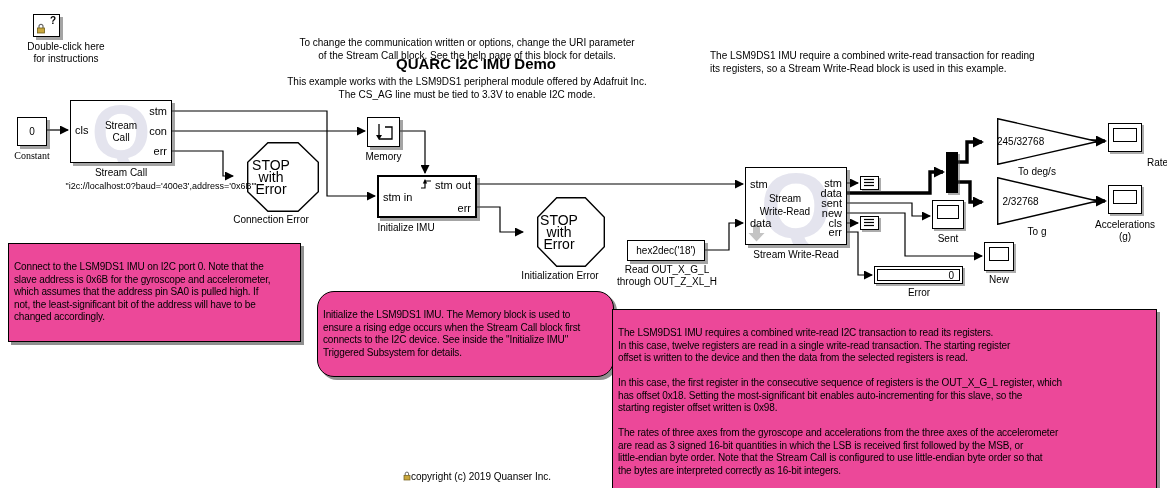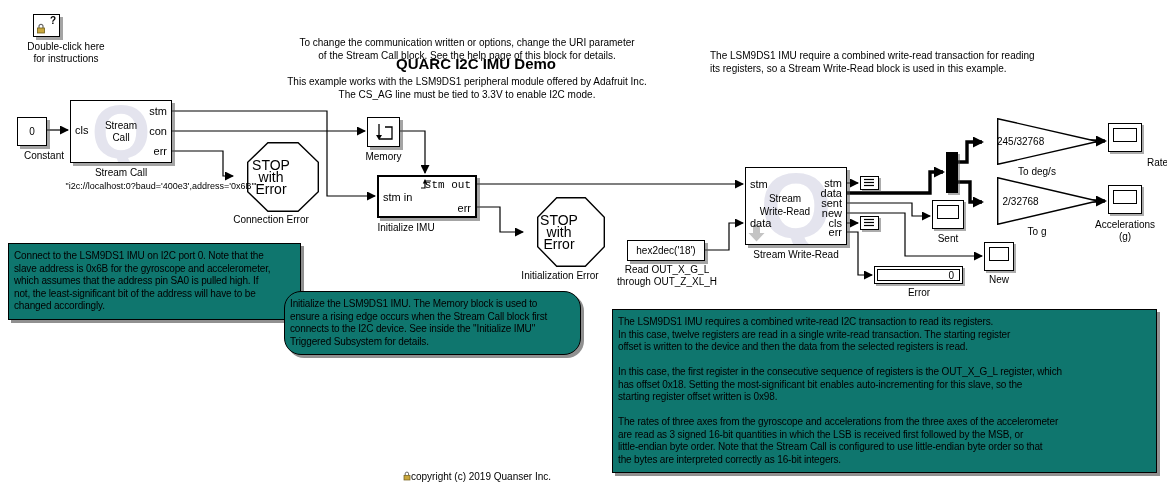--- a/index.html
+++ b/index.html
@@ -10,23 +10,23 @@
   .blk{position:absolute;background:#fff;border:1.4px solid #000;
        box-shadow:3px 3px 0 rgba(90,90,90,.55);z-index:2;box-sizing:border-box;}
   .flat{position:absolute;z-index:2;box-sizing:border-box;padding-left:12px;}
   .lbl{position:absolute;font-size:10px;line-height:12px;text-align:center;
        white-space:pre-line;z-index:3;}
   .q{position:absolute;inset:0;display:flex;align-items:center;justify-content:center;
      font-weight:bold;color:#e4e4ee;overflow:hidden;z-index:0;}
   .port{position:absolute;font-size:11px;line-height:10px;z-index:2;}
   .pl{left:4px;}
   .pr{right:4px;text-align:right;}
-  .note{position:absolute;background:#0f766e;border:1px solid #000;
+  .note{position:absolute;background:#ec4899;border:1px solid #000;
         box-shadow:3px 3px 0 rgba(70,70,70,.6);font-size:10px;line-height:12.5px;
-        letter-spacing:-0.15px;padding:6px 5px;white-space:pre;z-index:4;}
+        letter-spacing:-0.15px;padding:17px 5px;white-space:pre;z-index:4;}
   .ann{position:absolute;font-size:10px;line-height:13px;white-space:pre-line;z-index:3;}
   .center{text-align:center;}
   .title{position:absolute;font-size:15px;font-weight:bold;text-align:center;z-index:3;}
   .octagon-text{position:absolute;inset:0;display:flex;align-items:center;justify-content:center;
      font-size:14px;line-height:12px;text-align:center;white-space:pre-line;z-index:1;}
   .scope{position:absolute;background:#fff;border:1.4px solid #000;
          box-shadow:2px 2px 0 rgba(90,90,90,.5);z-index:2;box-sizing:border-box;}
   .scope .screen{position:absolute;left:4px;right:4px;top:4px;bottom:9px;
                  border:1.2px solid #000;}
   .gain-text{position:absolute;left:4px;top:0;bottom:0;width:62%;display:flex;
@@ -89,21 +89,21 @@
       <rect x="1.5" y="5" width="7" height="5" fill="#c9a73d" stroke="#6f5c17" stroke-width="0.8"></rect>
     </svg>
     <span style="position:absolute;right:3px;top:0;font-size:10px;font-weight:bold;">?</span>
   </div>
   <div class="lbl" style="left:16px;top:41px;width:100px;">Double-click here
 for instructions</div>
 
   <div class="blk" style="left:17px;top:117px;width:30px;height:29px;">
     <div style="position:absolute;inset:0;display:flex;align-items:center;justify-content:center;font-size:10px;">0</div>
   </div>
-  <div class="lbl" style="left:14px;top:150px;width:60px;">Constant</div>
+  <div class="lbl" style="left:2px;top:150px;width:60px;font-family:Liberation Serif, serif;">Constant</div>
 
   <div class="blk" style="left:70px;top:100px;width:102px;height:63px;">
     <div class="q" style="font-size:76px;">Q</div>
     <div style="position:absolute;inset:0;display:flex;align-items:center;justify-content:center;
                 font-size:10px;line-height:12px;text-align:center;white-space:pre-line;z-index:1;">Stream
 Call</div>
     <span class="port pl" style="top:24px;">cls</span>
     <span class="port pr" style="top:5px;">stm</span>
     <span class="port pr" style="top:25px;">con</span>
     <span class="port pr" style="top:45px;">err</span>
@@ -129,21 +129,21 @@
     </svg>
   </div>
   <div class="lbl" style="left:337px;top:151px;width:93px;">Memory</div>
 
   <div class="blk" style="left:377px;top:175px;width:100px;height:43px;border-width:2px;">
     <svg width="13" height="12" style="position:absolute;left:41px;top:1px;">
       <polyline points="1,10 5,10 5,3 11,3" fill="none" stroke="#000" stroke-width="1.2"></polyline>
       <polygon points="2.8,5.5 7.2,5.5 5,1" fill="#000"></polygon>
     </svg>
     <span class="port pl" style="top:15px;">stm in</span>
-    <span class="port pr" style="top:3px;font-family:Liberation Mono, monospace;">stm out</span>
+    <span class="port pr" style="top:3px;">stm out</span>
     <span class="port pr" style="top:26px;">err</span>
   </div>
   <div class="lbl" style="left:356px;top:222px;width:100px;">Initialize IMU</div>
 
   <div class="flat" style="left:525px;top:197px;width:68px;height:70px;">
     <svg width="68" height="70">
       <polygon points="19.7,0.7 48.3,0.7 67.3,20.3 67.3,49.7 48.3,69.3 19.7,69.3 0.7,49.7 0.7,20.3" fill="#fff" stroke="#000" stroke-width="1.4"></polygon>
     </svg>
     <div class="octagon-text">STOP
 with
@@ -239,21 +239,21 @@
     <div class="disp-inner">0</div>
   </div>
   <div class="lbl" style="left:889px;top:287px;width:60px;">Error</div>
 
   <div class="note" style="left:8px;top:243px;width:281px;">Connect to the LSM9DS1 IMU on I2C port 0. Note that the
 slave address is 0x6B for the gyroscope and accelerometer,
 which assumes that the address pin SA0 is pulled high. If
 not, the least-significant bit of the address will have to be
 changed accordingly.</div>
 
-  <div class="note" style="left:284px;top:291px;width:285px;border-radius:17px;">Initialize the LSM9DS1 IMU. The Memory block is used to
+  <div class="note" style="left:317px;top:291px;width:285px;border-radius:17px;">Initialize the LSM9DS1 IMU. The Memory block is used to
 ensure a rising edge occurs when the Stream Call block first
 connects to the I2C device. See inside the "Initialize IMU"
 Triggered Subsystem for details.</div>
 
   <div class="note" style="left:612px;top:309px;width:533px;">The LSM9DS1 IMU requires a combined write-read I2C transaction to read its registers.
 In this case, twelve registers are read in a single write-read transaction. The starting register
 offset is written to the device and then the data from the selected registers is read.
 
 In this case, the first register in the consecutive sequence of registers is the OUT_X_G_L register, which
 has offset 0x18. Setting the most-significant bit enables auto-incrementing for this slave, so the

